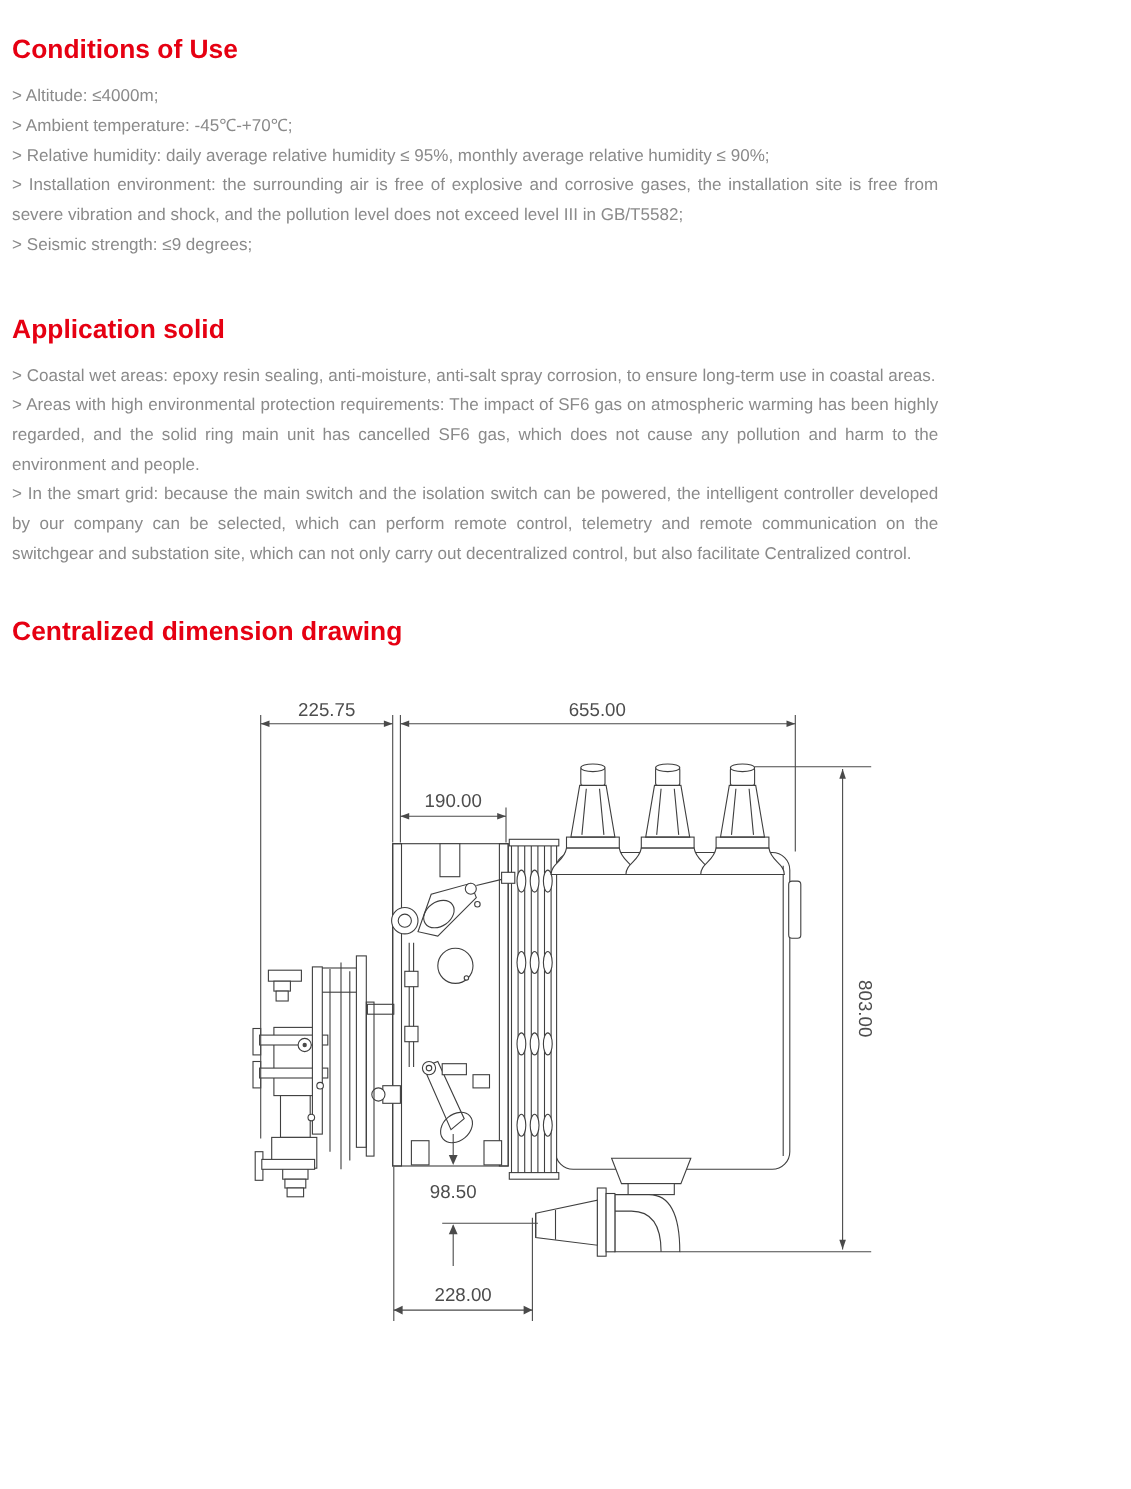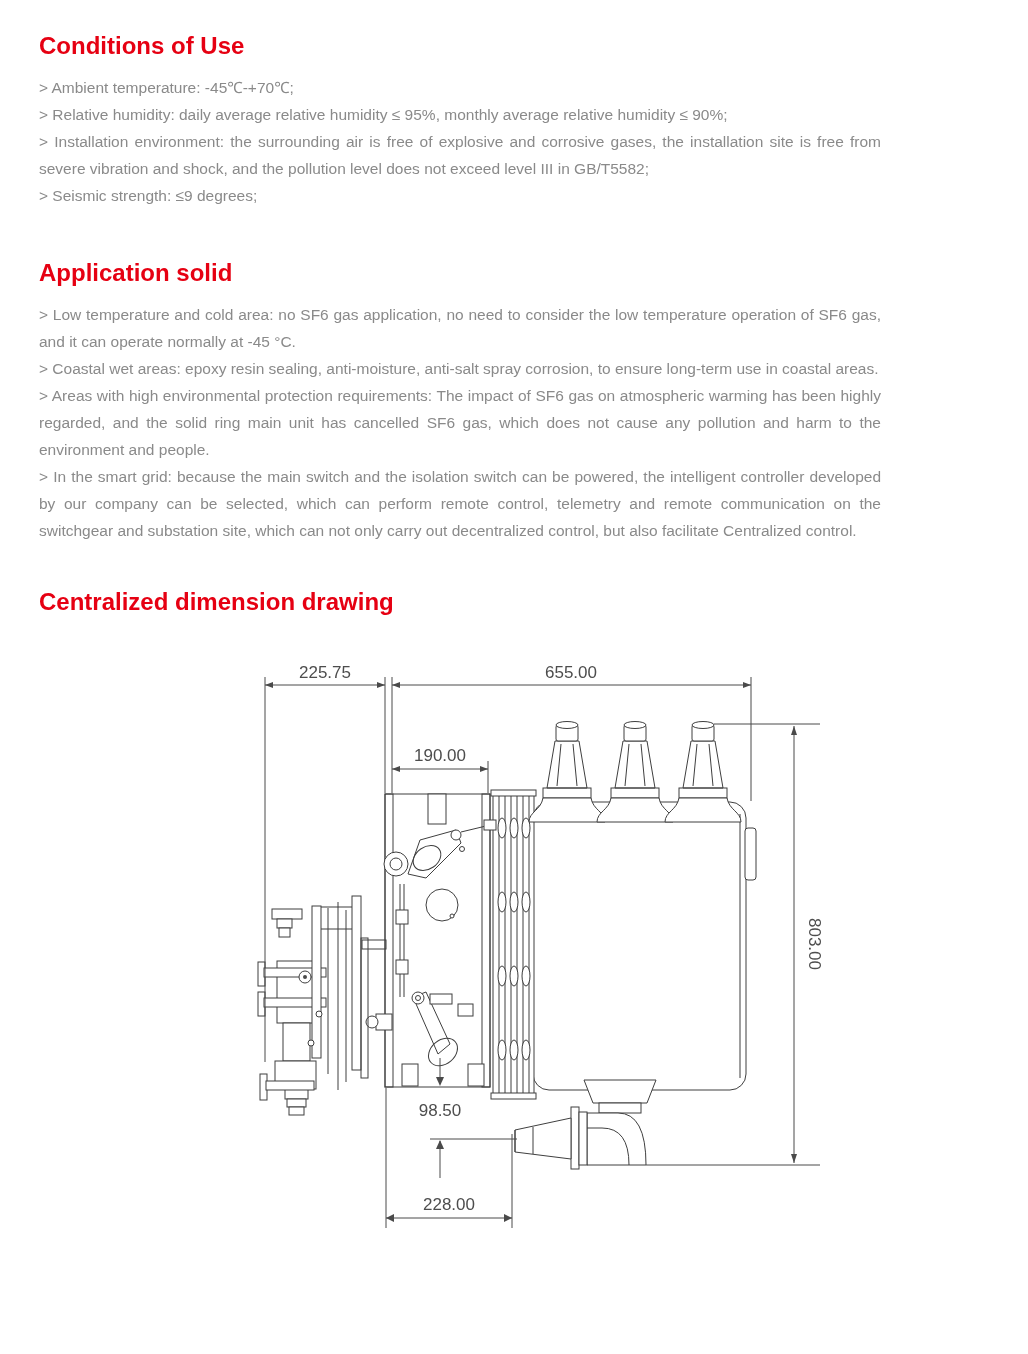--- a/index.html
+++ b/index.html
@@ -1,17 +1,17 @@
 <!DOCTYPE html>
 <html><head>
 <meta charset="utf-8">
 <style>
   html,body { margin:0; padding:0; background:#ffffff; }
   body { width:1028px; font-family:"Liberation Sans", sans-serif; }
-  .content { width:864px;padding-left:28px; }
+  .content { width:864px; }
   .sec-title {
     color:#e60012; font-size:24px; font-weight:bold;
     margin:0; padding:0 11px; letter-spacing:0;
   }
   .sec-conditions { padding-top:32px; }
   .sec-application { margin-top:50px; }
   .sec-drawing { margin-top:44px; }
   .items { margin-top:14px; }
   .body-item {
     color:#8a8a8a; font-size:15.5px; line-height:27px;
@@ -26,31 +26,31 @@
   .arr { fill:#4a4a4a; stroke:none; }
 </style>
 </head>
 <body>
 
 <div class="content">
 
   <section class="sec-conditions">
     <h2 class="sec-title">Conditions of Use</h2>
     <div class="items">
+      <p class="body-item">&gt; Altitude: ≤4000m;</p>
       <p class="body-item">&gt; Ambient temperature: -45℃-+70℃;</p>
       <p class="body-item">&gt; Relative humidity: daily average relative humidity ≤ 95%, monthly average relative humidity ≤ 90%;</p>
       <p class="body-item">&gt; Installation environment: the surrounding air is free of explosive and corrosive gases, the installation site is free from severe vibration and shock, and the pollution level does not exceed level III in GB/T5582;</p>
       <p class="body-item">&gt; Seismic strength: ≤9 degrees;</p>
     </div>
   </section>
 
   <section class="sec-application">
     <h2 class="sec-title">Application solid</h2>
     <div class="items">
-      <p class="body-item">&gt; Low temperature and cold area: no SF6 gas application, no need to consider the low temperature operation of SF6 gas, and it can operate normally at -45 °C.</p>
       <p class="body-item">&gt; Coastal wet areas: epoxy resin sealing, anti-moisture, anti-salt spray corrosion, to ensure long-term use in coastal areas.</p>
       <p class="body-item">&gt; Areas with high environmental protection requirements: The impact of SF6 gas on atmospheric warming has been highly regarded, and the solid ring main unit has cancelled SF6 gas, which does not cause any pollution and harm to the environment and people.</p>
       <p class="body-item">&gt; In the smart grid: because the main switch and the isolation switch can be powered, the intelligent controller developed by our company can be selected, which can perform remote control, telemetry and remote communication on the switchgear and substation site, which can not only carry out decentralized control, but also facilitate Centralized control.</p>
     </div>
   </section>
 
   <section class="sec-drawing">
     <h2 class="sec-title">Centralized dimension drawing</h2>
 
     <div class="drawing-wrap">

